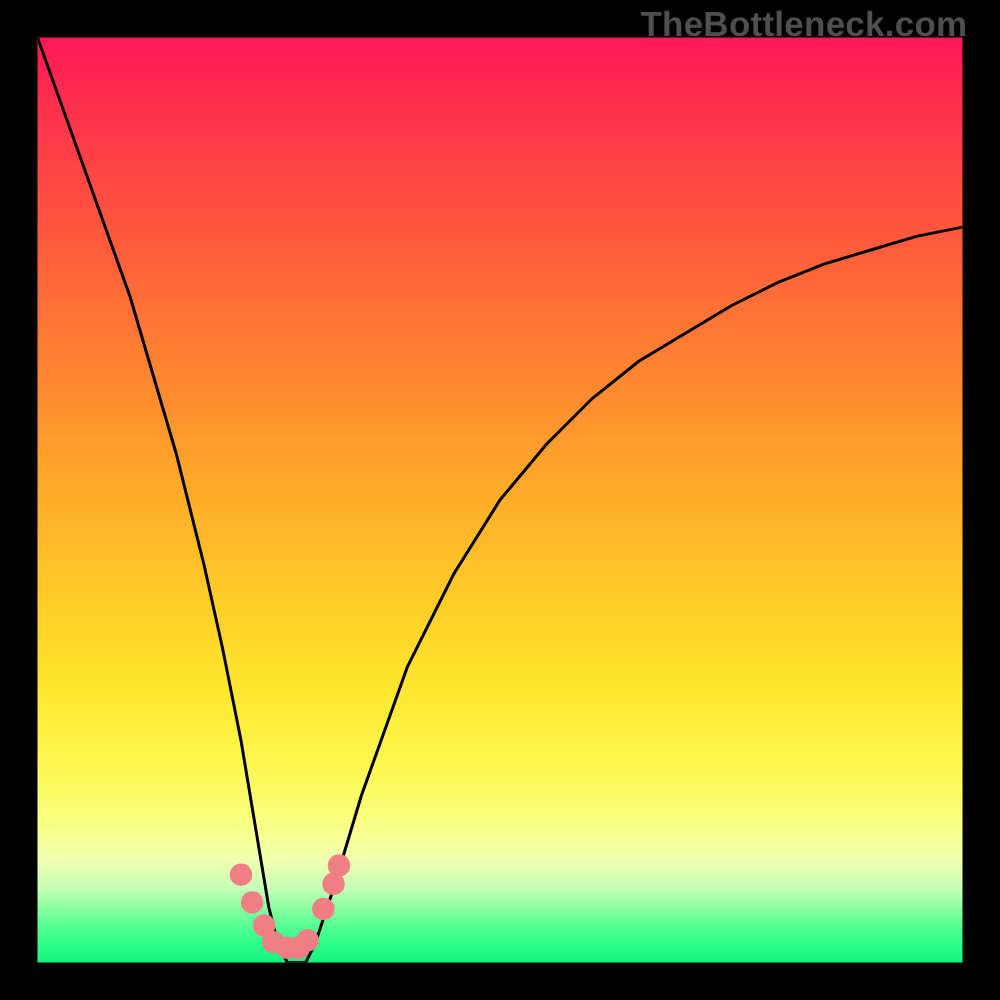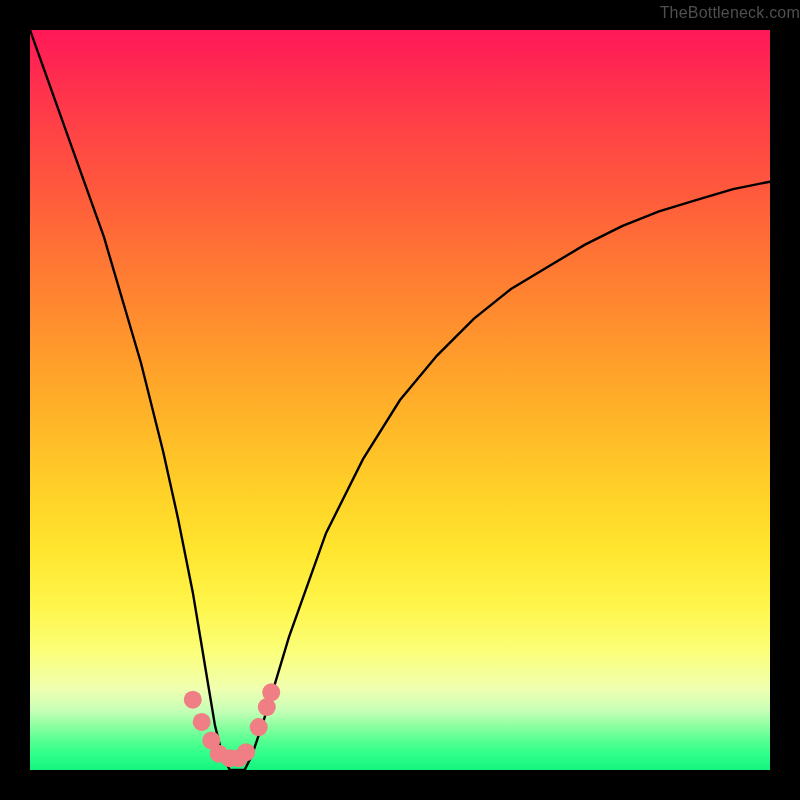--- a/index.html
+++ b/index.html
@@ -40,24 +40,24 @@
       #c6ffb7 92%,
       #8effa1 94%,
       #57ff92 96%,
       #2dff8a 98%,
       #14f47d 100%
     );
   }
   .brand {
     position: absolute;
     top: 4px;
-    right: 0;
+    right: 26px;
     color: #4f4f4f;
-    font-size: 16px;
-    font-weight: 400;
+    font-size: 28px;
+    font-weight: 700;
     letter-spacing: 0.2px;
   }
   svg.curve {
     position: absolute;
     left: 0;
     top: 0;
     width: 740px;
     height: 740px;
   }
   .curve path.line {

